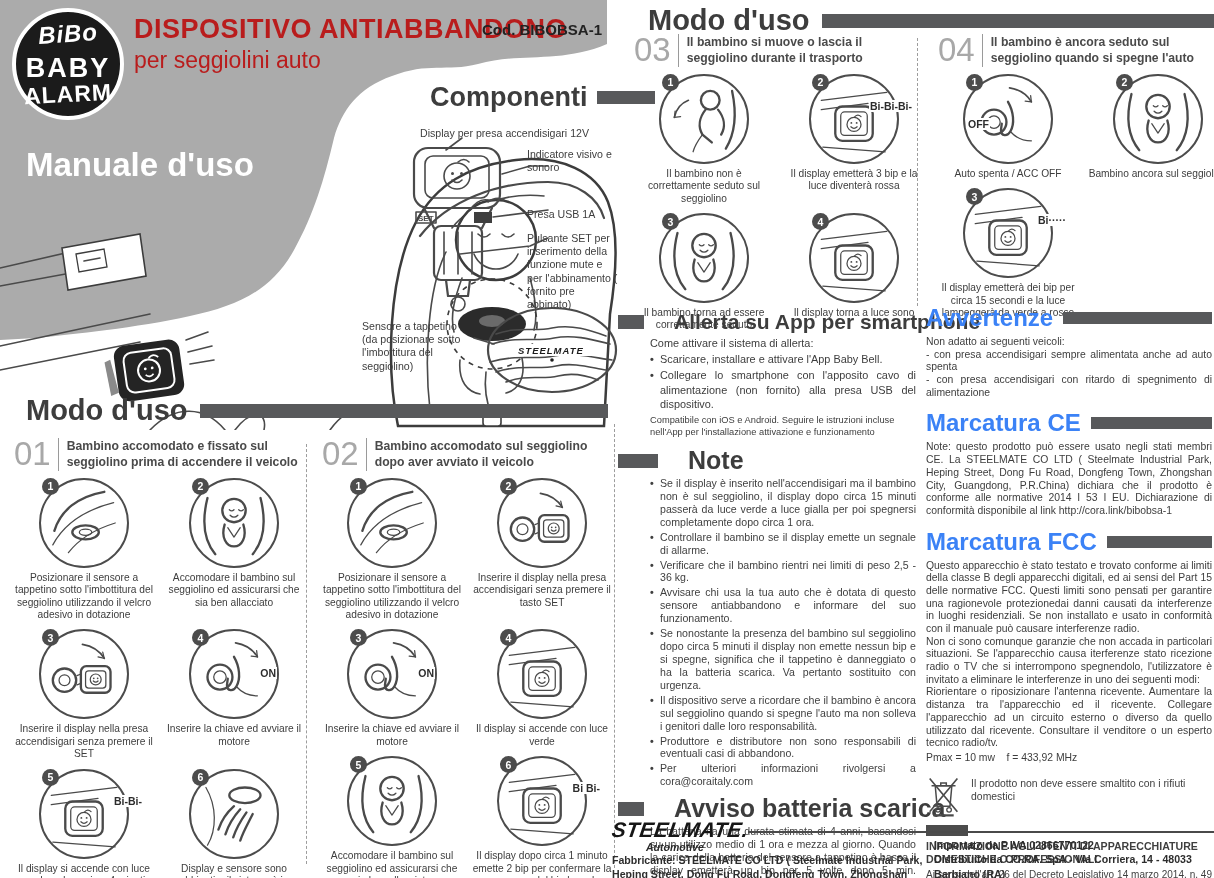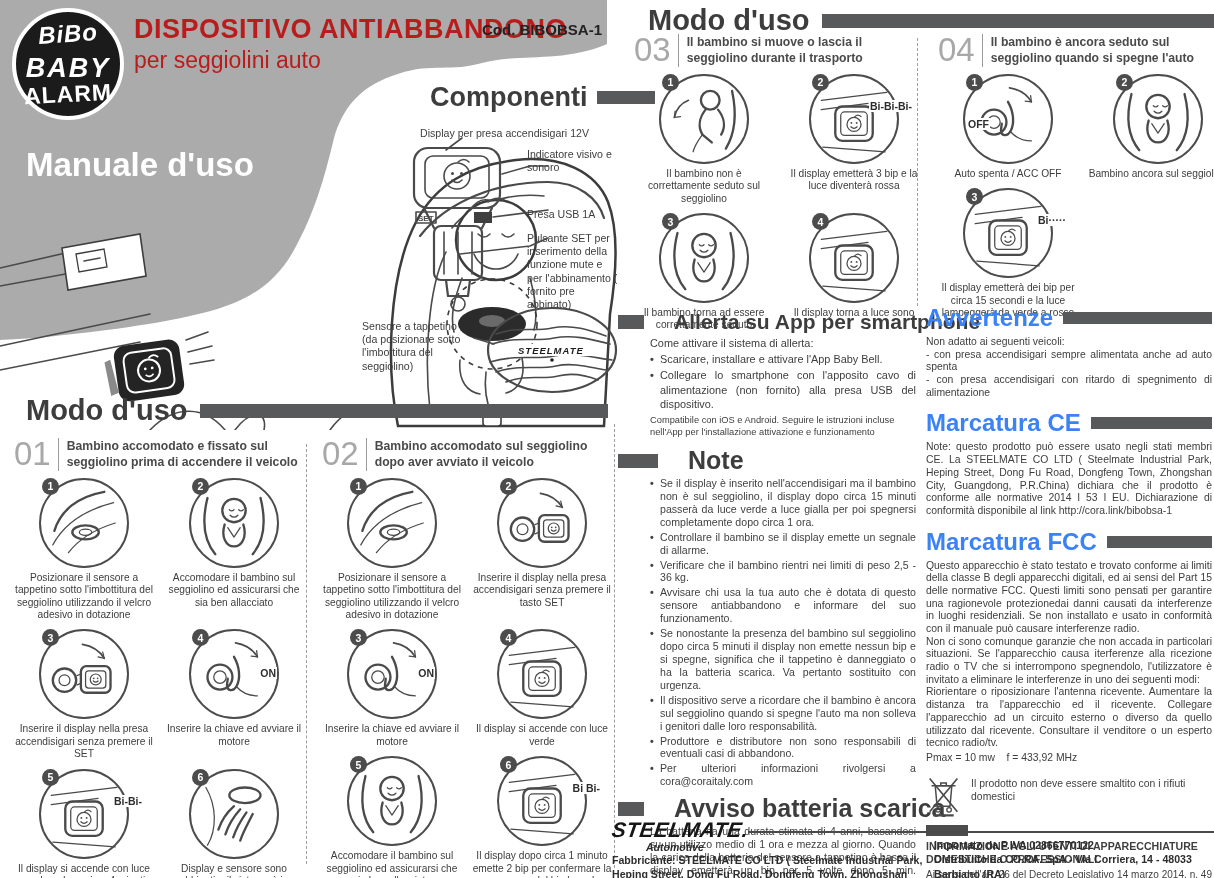--- a/index.html
+++ b/index.html
@@ -10,21 +10,21 @@
   svg .s  { fill:none; stroke:#4a4a4a; stroke-width:3; stroke-linecap:round; stroke-linejoin:round; }
   svg .sw1{ stroke-width:1.6; }
   svg .sw2{ stroke-width:2.2; }
 
   
   .blob { position:absolute; left:0; top:0; z-index:1; }
   .logo { position:absolute; left:12px; top:8px; width:112px; height:112px; border-radius:50%;
           background:#1b1b1b; border:4px solid #ffffff; z-index:4; display:flex; flex-direction:column;
           align-items:center; justify-content:center; color:#fff; text-align:center; }
   .logo .script { font-size:24px; font-weight:bold; font-style:italic; letter-spacing:1px; line-height:1; transform:rotate(-4deg); }
-  .logo .l1 { font-size:27px; font-weight:bold; letter-spacing:2px; line-height:1.05; margin-top:8px;font-style:italic; }
+  .logo .l1 { font-size:27px; font-weight:bold; letter-spacing:2px; line-height:1.05; margin-top:8px; }
   .logo .l2 { font-size:23px; font-weight:bold; letter-spacing:1px; line-height:1.05; transform:rotate(-3deg); }
   .titleblock { position:absolute; left:134px; top:14px; z-index:4; color:#b91c1c; }
   .titleblock .t1 { font-size:27px; font-weight:bold; letter-spacing:0.5px; }
   .titleblock .t2 { font-size:23px; margin-top:2px; }
   .codelabel { position:absolute; left:482px; top:21px; z-index:4; font-size:15px; font-weight:bold; color:#222; }
   .manuale { position:absolute; left:26px; top:146px; z-index:4; color:#fff; font-size:33px; font-weight:700; }
   .illustration { position:absolute; left:0; top:118px; z-index:2; }
 
   
   .comp-head { position:absolute; left:430px; top:82px; z-index:4; display:flex; align-items:center; }
@@ -550,21 +550,21 @@
       <span class="txt">Marcatura CE</span>
       <span class="bar"></span>
     </div>
     <div class="jp">Note: questo prodotto può essere usato negli stati membri CE. La STEELMATE CO LTD ( Steelmate Industrial Park, Heping Street, Dong Fu Road, Dongfeng Town, Zhongshan City, Guangdong, P.R.China) dichiara che il prodotto è conforme alle normative 2014 I 53 I EU. Dichiarazione di conformità disponibile al link http://cora.link/bibobsa-1</div>
 
     <div class="rhead">
       <span class="txt">Marcatura FCC</span>
       <span class="bar"></span>
     </div>
     <div class="jp">Questo apparecchio è stato testato e trovato conforme ai limiti della classe B degli apparecchi digitali, ed ai sensi del Part 15 delle normative FCC. Questi limiti sono pensati per garantire una ragionevole protezionedai danni causati da interferenze in luoghi residenziali. Se non installato e usato in conformità con il manuale può causare interferenze radio.</div>
-    <div class="jp">Non ci sono comunque garanzie che non accada in particolari situazioni. Se l'apparecchio causa iterferenze alla ricezione radio o TV che si interrompono spegnendolo, l'utilizzatore è invitato a eliminare le interferenze in uno dei seguenti modi:</div>
+    <div class="jp">Non ci sono comunque garanzie che non accada in particolari situazioni. Se l'apparecchio causa iterferenze stato ricezione radio o TV che si interrompono spegnendolo, l'utilizzatore è invitato a eliminare le interferenze in uno dei seguenti modi:</div>
     <div class="jp">Riorientare o riposizionare l'antenna ricevente. Aumentare la distanza tra l'apparecchio ed il ricevente. Collegare l'apparecchio ad un circuito esterno o diverso da quello utilizzato dal ricevente. Consultare il venditore o un esperto tecnico radio/tv.</div>
     <div class="jp" style="margin-top:2px; white-space:pre;">Pmax = 10 mw    f = 433,92 MHz</div>
 
     <div class="weee-row">
       <svg width="38" height="46" viewBox="0 0 38 46">
         <path d="M10,12 L28,12 L26,34 L12,34 Z" fill="none" stroke="#4a4a4a" stroke-width="1.6"></path>
         <path d="M6,12 L32,12 M16,9 L22,9 L22,12 L16,12 Z" fill="none" stroke="#4a4a4a" stroke-width="1.6"></path>
         <circle cx="13" cy="38" r="2.5" fill="none" stroke="#4a4a4a" stroke-width="1.4"></circle>
         <circle cx="25" cy="38" r="2.5" fill="none" stroke="#4a4a4a" stroke-width="1.4"></circle>
         <path d="M4,4 L34,40 M34,4 L4,40" stroke="#4a4a4a" stroke-width="1.8"></path>

